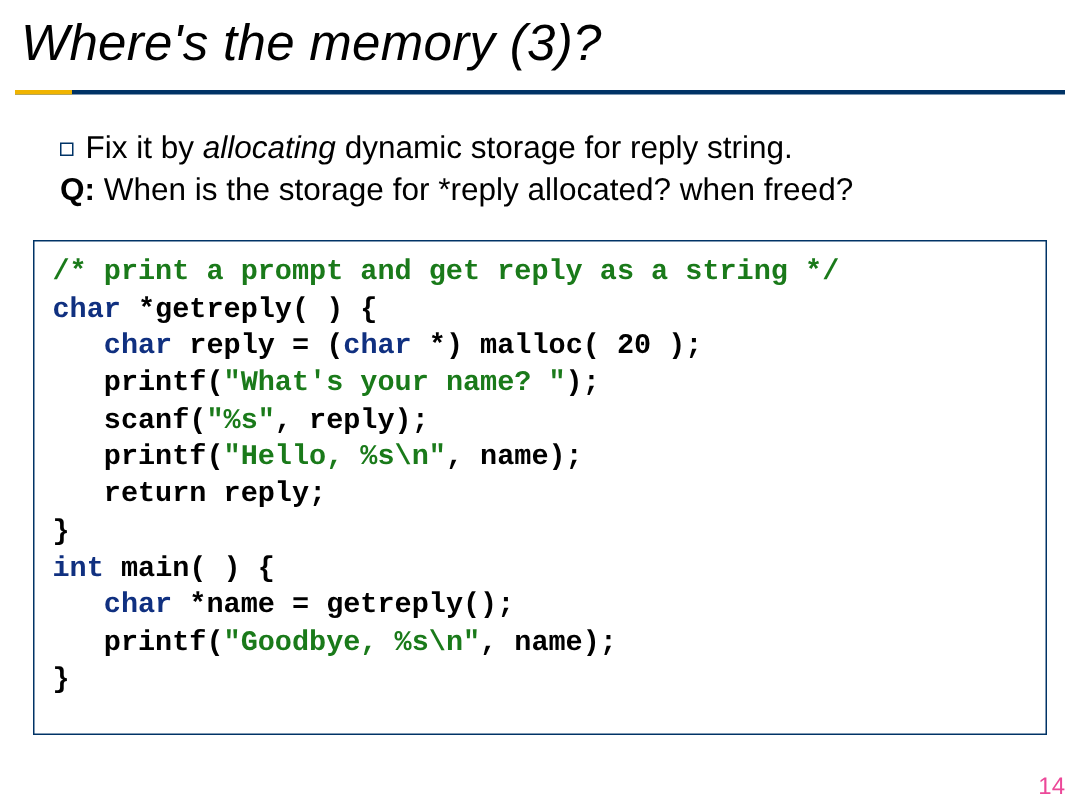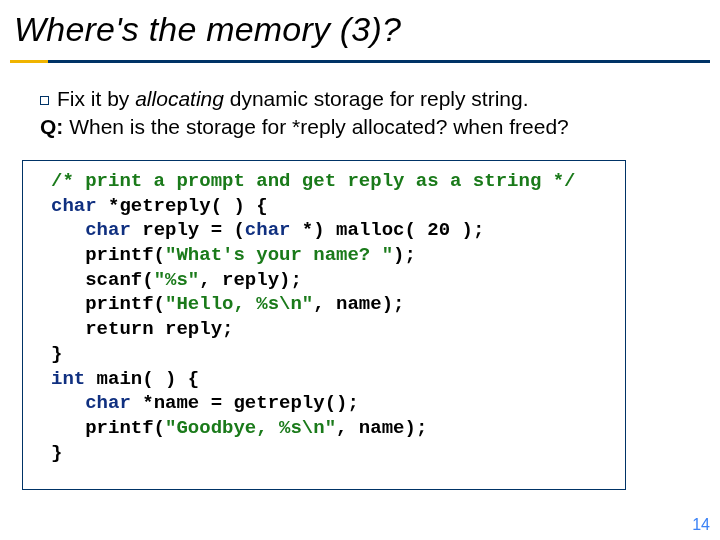--- a/index.html
+++ b/index.html
@@ -59,40 +59,40 @@
     margin-right: 8px;
     vertical-align: 1px;
     box-sizing: border-box;
   }
   .italic { font-style: italic; }
   .bold { font-weight: bold; }
   .codebox {
     position: absolute;
     left: 22px;
     top: 160px;
-    width: 604px;
+    width: 676px;
     height: 330px;
     border: 1.5px solid #003366;
     box-sizing: border-box;
-    padding: 8px 28px;
+    padding: 8px 12px;
     font-family: "Courier New", Courier, monospace;
     font-size: 19px;
     line-height: 1.3;
     white-space: pre;
     font-weight: bold;
   }
   .c-comment { color: #1a7a1a; }
   .c-type    { color: #103080; }
   .c-string  { color: #1a7a1a; }
   .pagenum {
     position: absolute;
     right: 10px;
     bottom: 6px;
     font-size: 16px;
-    color: #3b82f6;
+    color: #ec4899;
   }
 </style>
 </head>
 <body>
 
 <div class="slide">
 
   <div class="title">Where's the memory (3)?</div>
   <div class="accent-bar"></div>
   <div class="accent-yellow"></div>

